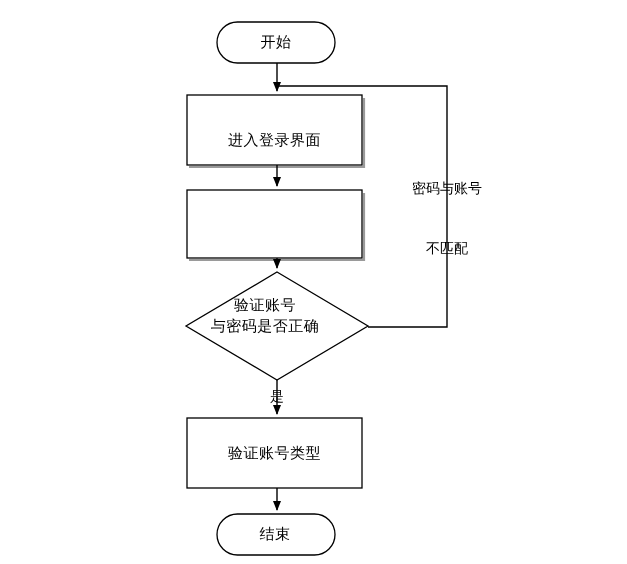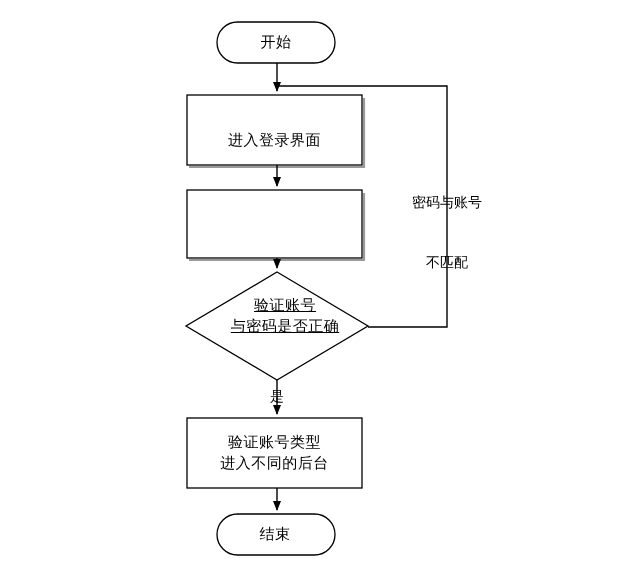--- a/index.html
+++ b/index.html
@@ -104,37 +104,36 @@
 
   <div class="node-text" style="left:217px; top:22px; width:118px; height:41px;">
     <span>开始</span>
   </div>
 
   <div class="node-text" style="left:187px; top:95px; width:175px; height:70px;margin-top:10px;">
     <span>进入登录界面</span>
   </div>
 
 
-  <div class="node-text" style="left:194px; top:286px; width:182px; height:60px;text-decoration:underline;">
+  <div class="node-text" style="left:174px; top:286px; width:182px; height:60px;">
     <span>验证账号</span>
     <span>与密码是否正确</span>
   </div>
 
   <div class="node-text" style="left:187px; top:418px; width:175px; height:70px;">
     <span>验证账号类型</span>
-    <span>进入不同的后台</span>
   </div>
 
   <div class="node-text" style="left:216px; top:514px; width:118px; height:41px;">
     <span>结束</span>
   </div>
 
   <div class="edge-label" style="left:270px; top:386px; width:30px; text-align:left;">是</div>
 
-  <div class="edge-label" style="left:387px; top:152px; width:120px;">
+  <div class="edge-label" style="left:387px; top:138px; width:120px;">
     <div>密码与账号</div>
     <div>不匹配</div>
   </div>
 
   <div class="shape-hit" style="left:217px; top:22px; width:118px; height:41px;"></div>
   <div class="shape-hit" style="left:187px; top:95px; width:175px; height:70px;"></div>
   <div class="shape-hit" style="left:187px; top:190px; width:175px; height:68px;"></div>
   <div class="shape-hit" style="left:186px; top:272px; width:182px; height:108px;"></div>
   <div class="shape-hit" style="left:187px; top:418px; width:175px; height:70px;"></div>
   <div class="shape-hit" style="left:217px; top:514px; width:118px; height:41px;"></div>

